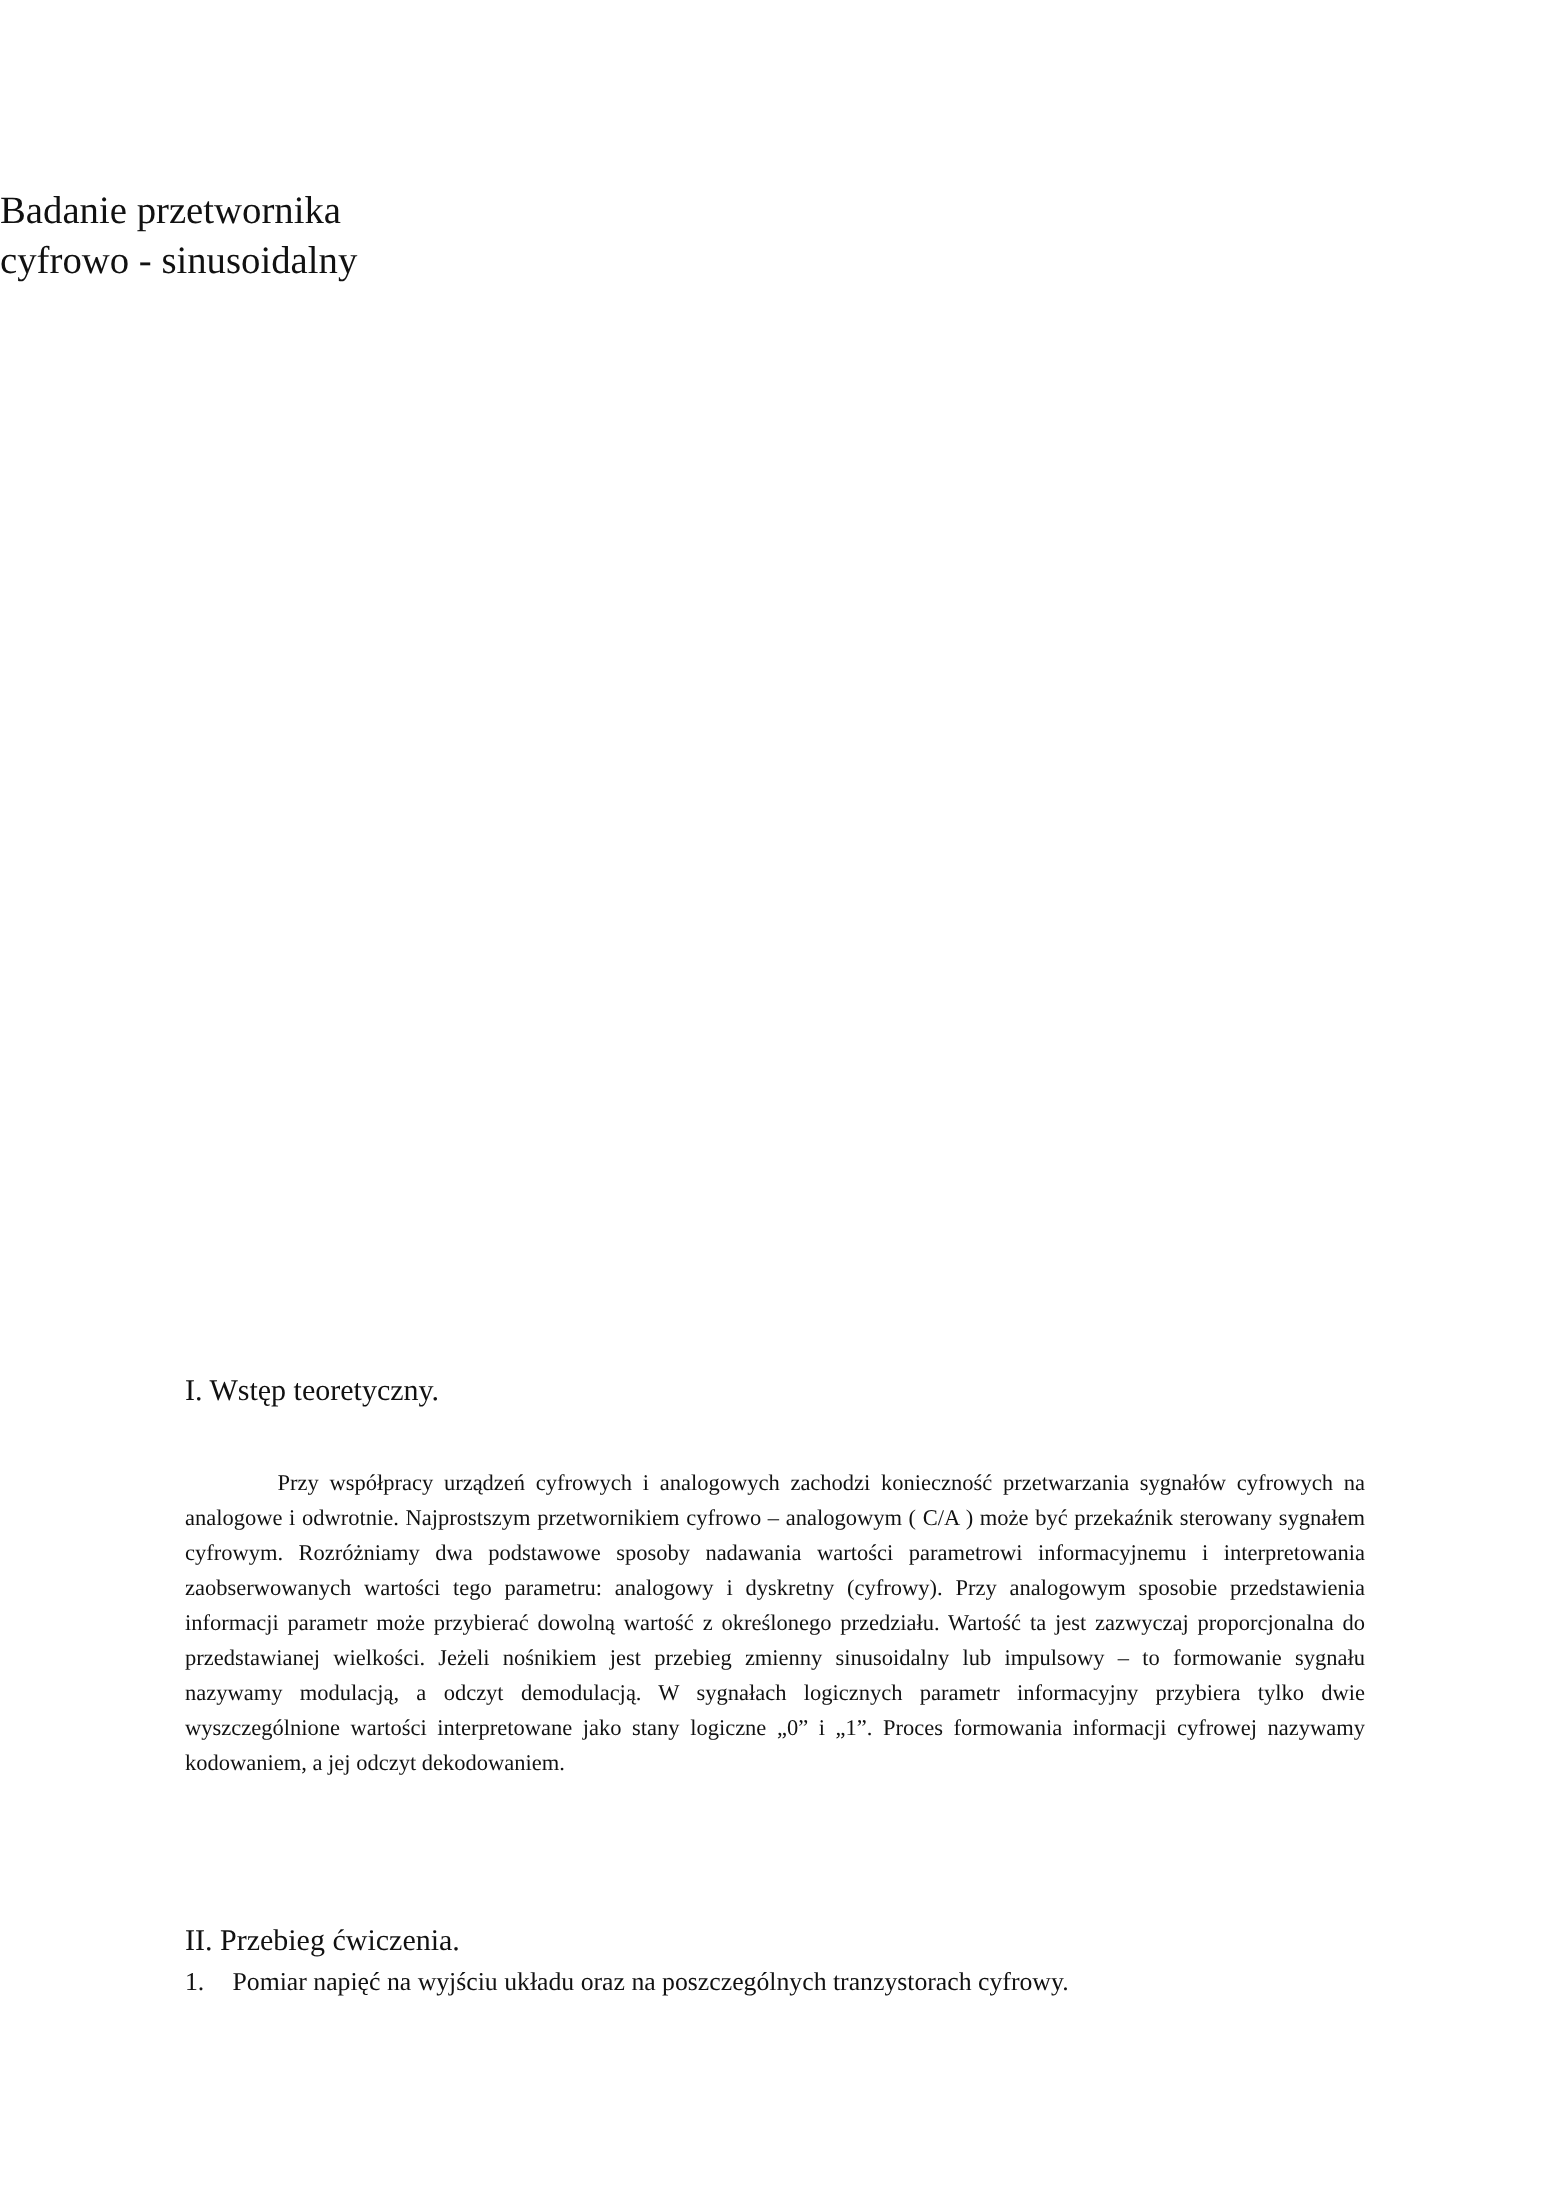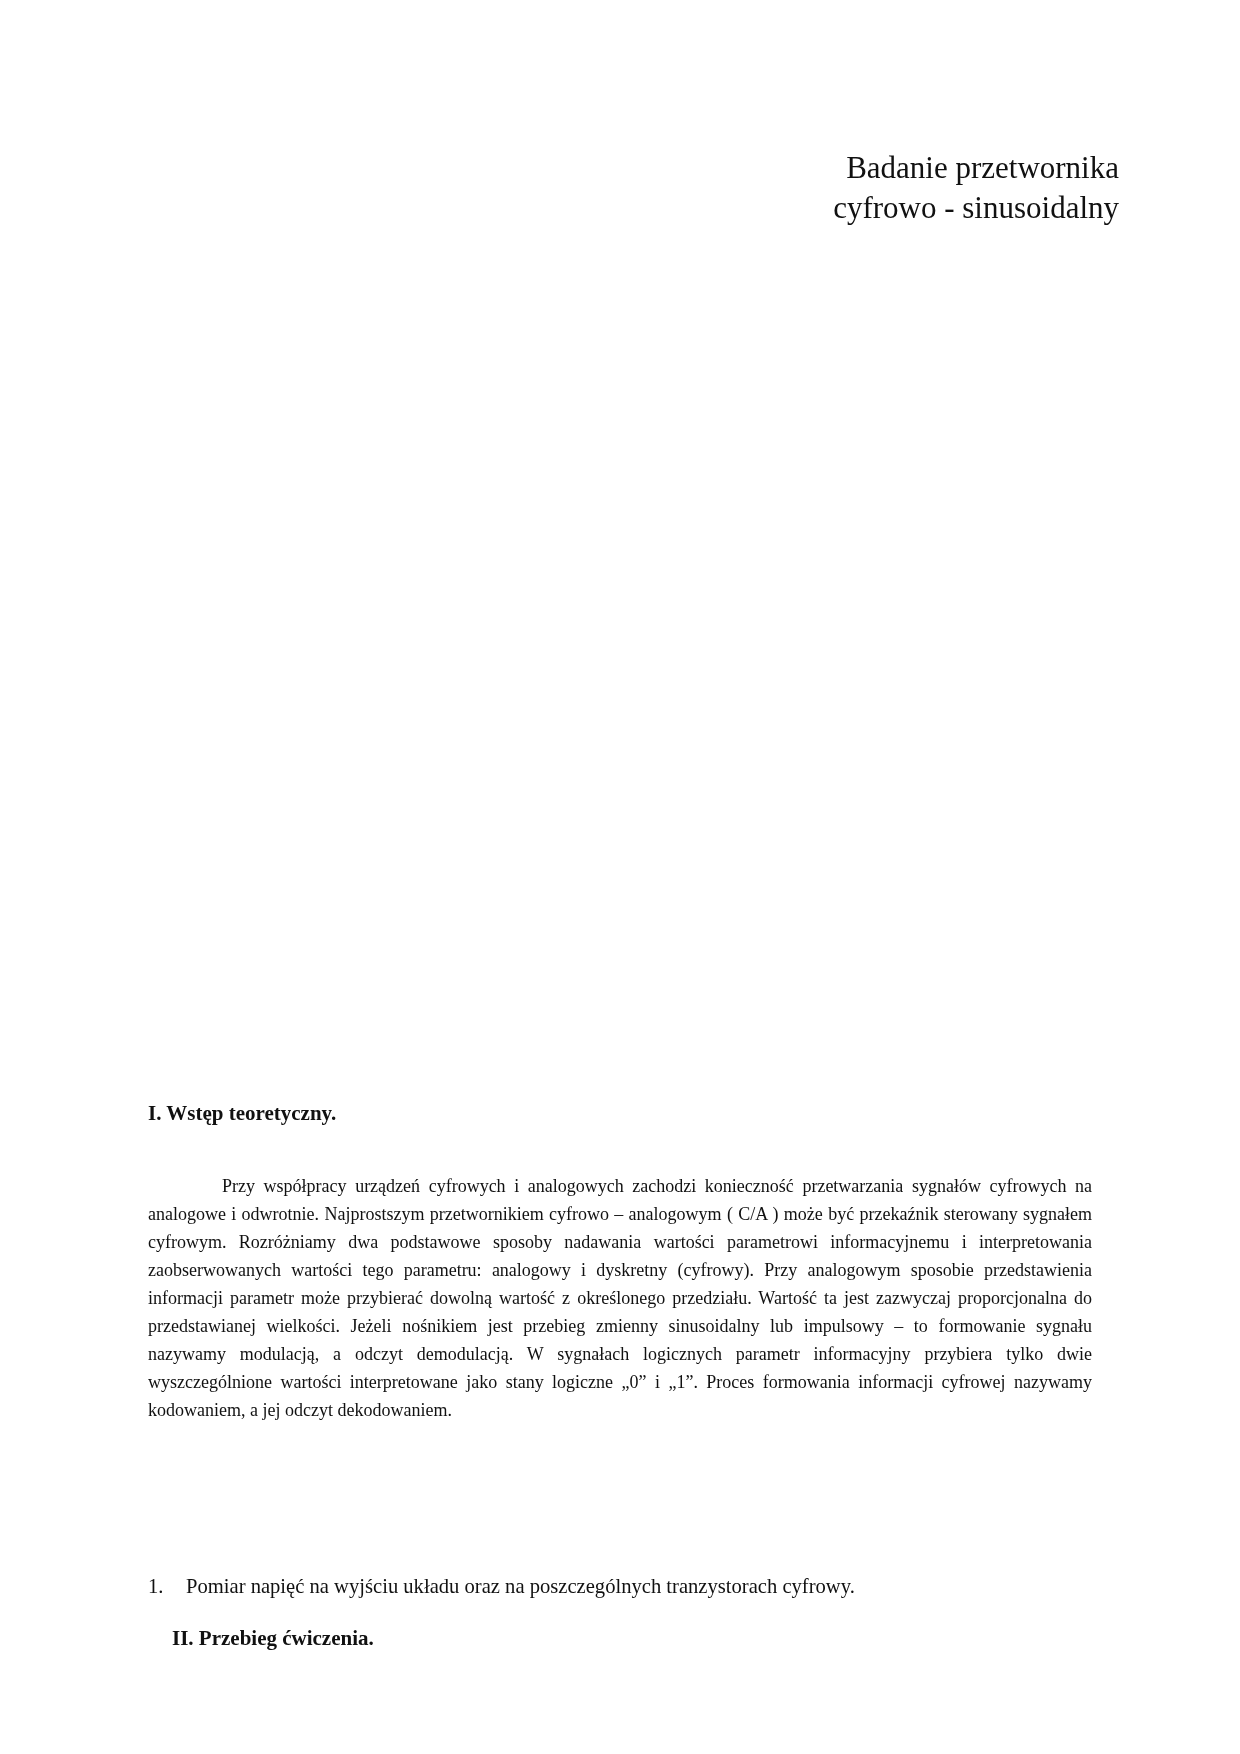--- a/index.html
+++ b/index.html
@@ -13,37 +13,37 @@
       position: relative;
       overflow: hidden;
       color: #111111;
       font-family: "Liberation Serif", "DejaVu Serif", serif;
     }
     .title-block {
       position: absolute;
       left: 0;
       top: 148px;
       width: 1119px;
-      text-align: right;
+      text-align: left;
       font-size: 31px;
       line-height: 40px;
     }
     .title-line {
       display: block;
     }
     .section-heading {
       position: absolute;
       left: 148px;
-      font-weight: bold;
-      font-size: 21px;
+      font-weight: normal;
+      font-size: 24px;
       line-height: 28px;
       margin: 0;
     }
     #h1 { top: 1099px; }
-    #h2 { top: 1624px; margin-left: 24px; }
+    #h2 { top: 1539px; }
     .body-para {
       position: absolute;
       left: 148px;
       top: 1172px;
       width: 944px;
       font-size: 18px;
       line-height: 28px;
       text-align: justify;
       text-indent: 74px;
       margin: 0;

